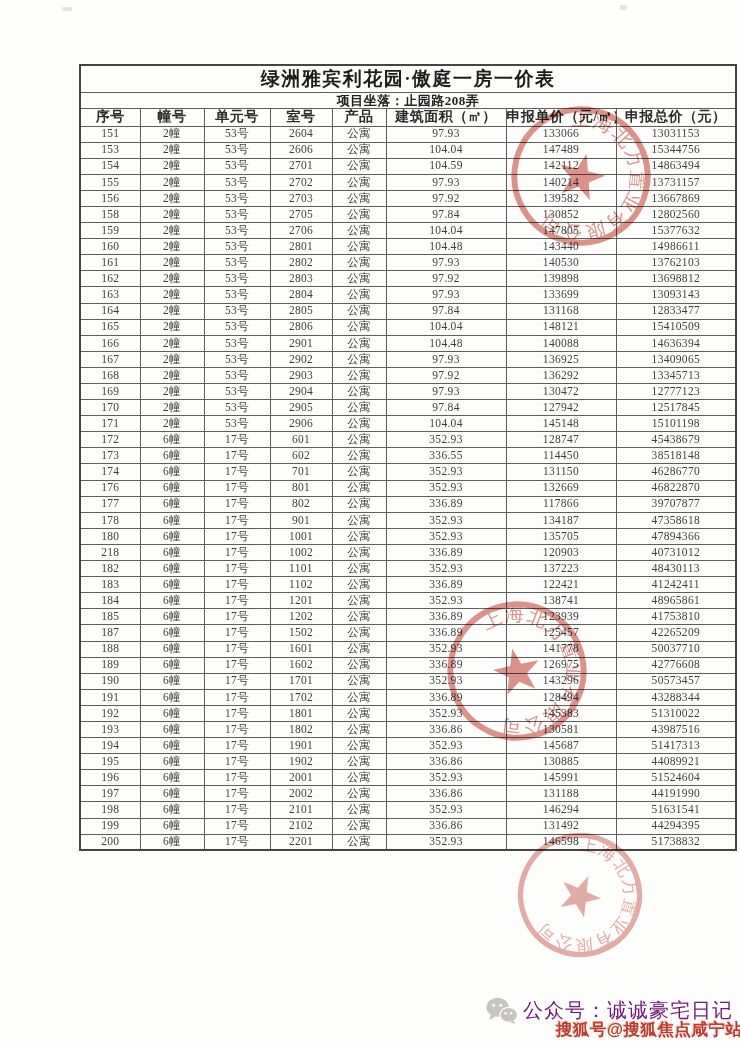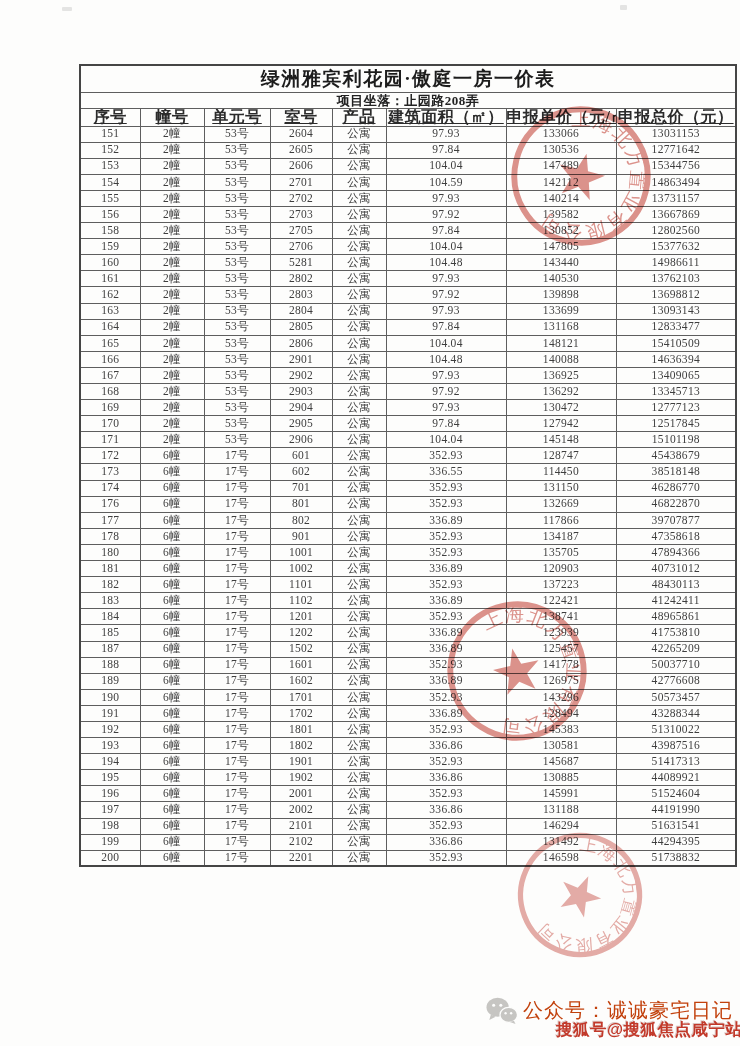--- a/index.html
+++ b/index.html
@@ -39,46 +39,45 @@
   tr.subtitle-row th {
     height: 16px;
     font-size: 13px;
     font-weight: bold;
     color: #222;
     letter-spacing: .5px;
     margin-left: 32px;
   }
   tr.header-row th {
     height: 18px;
-    font-size: 16px;
+    font-size: 14px;
     font-weight: bold;
     color: #2b2b2b;
     letter-spacing: .5px;
-    text-decoration: underline;
   }
 
   
   .stamp {
     position: absolute;
     color: #c13a2e;
     opacity: .55;
     mix-blend-mode: multiply;
     pointer-events: none;
   }
   .stamp svg { width: 100%; height: 100%; }
   .stamp.s1 { left: 507px; top: 96px;  width: 148px; height: 160px; transform: rotate(14deg); }
   .stamp.s2 { left: 443px; top: 597px; width: 148px; height: 148px; transform: rotate(-12deg); }
   .stamp.s3 { left: 514px; top: 827px; width: 132px; height: 136px; transform: rotate(24deg); opacity: .42; }
 
   
   .footer-gray {
     position: absolute;
     left: 486px; top: 997px;
     display: flex; align-items: center; gap: 5px;
-    color: #c2410c;
+    color: #701a75;
   }
   .footer-gray .label { font-size: 20px; letter-spacing: 1px; font-family: "Liberation Sans", sans-serif; }
   .footer-red {
     position: absolute;
     left: 556px; top: 1019px;
     font-size: 16.5px;
     font-weight: bold;
     color: #c2392a;
     letter-spacing: .5px;
     font-family: "Liberation Sans", sans-serif;
@@ -127,30 +126,20 @@
           <td>151</td>
           <td>2幢</td>
           <td>53号</td>
           <td>2604</td>
           <td>公寓</td>
           <td>97.93</td>
           <td>133066</td>
           <td>13031153</td>
         </tr>
         <tr>
-          <td>152</td>
-          <td>2幢</td>
-          <td>53号</td>
-          <td>2605</td>
-          <td>公寓</td>
-          <td>97.84</td>
-          <td>130536</td>
-          <td>12771642</td>
-        </tr>
-        <tr>
           <td>153</td>
           <td>2幢</td>
           <td>53号</td>
           <td>2606</td>
           <td>公寓</td>
           <td>104.04</td>
           <td>147489</td>
           <td>15344756</td>
         </tr>
         <tr>
@@ -200,21 +189,21 @@
           <td>2706</td>
           <td>公寓</td>
           <td>104.04</td>
           <td>147805</td>
           <td>15377632</td>
         </tr>
         <tr>
           <td>160</td>
           <td>2幢</td>
           <td>53号</td>
-          <td>5281</td>
+          <td>2801</td>
           <td>公寓</td>
           <td>104.48</td>
           <td>143440</td>
           <td>14986611</td>
         </tr>
         <tr>
           <td>161</td>
           <td>2幢</td>
           <td>53号</td>
           <td>2802</td>
@@ -387,21 +376,21 @@
           <td>180</td>
           <td>6幢</td>
           <td>17号</td>
           <td>1001</td>
           <td>公寓</td>
           <td>352.93</td>
           <td>135705</td>
           <td>47894366</td>
         </tr>
         <tr>
-          <td>181</td>
+          <td>218</td>
           <td>6幢</td>
           <td>17号</td>
           <td>1002</td>
           <td>公寓</td>
           <td>336.89</td>
           <td>120903</td>
           <td>40731012</td>
         </tr>
         <tr>
           <td>182</td>

